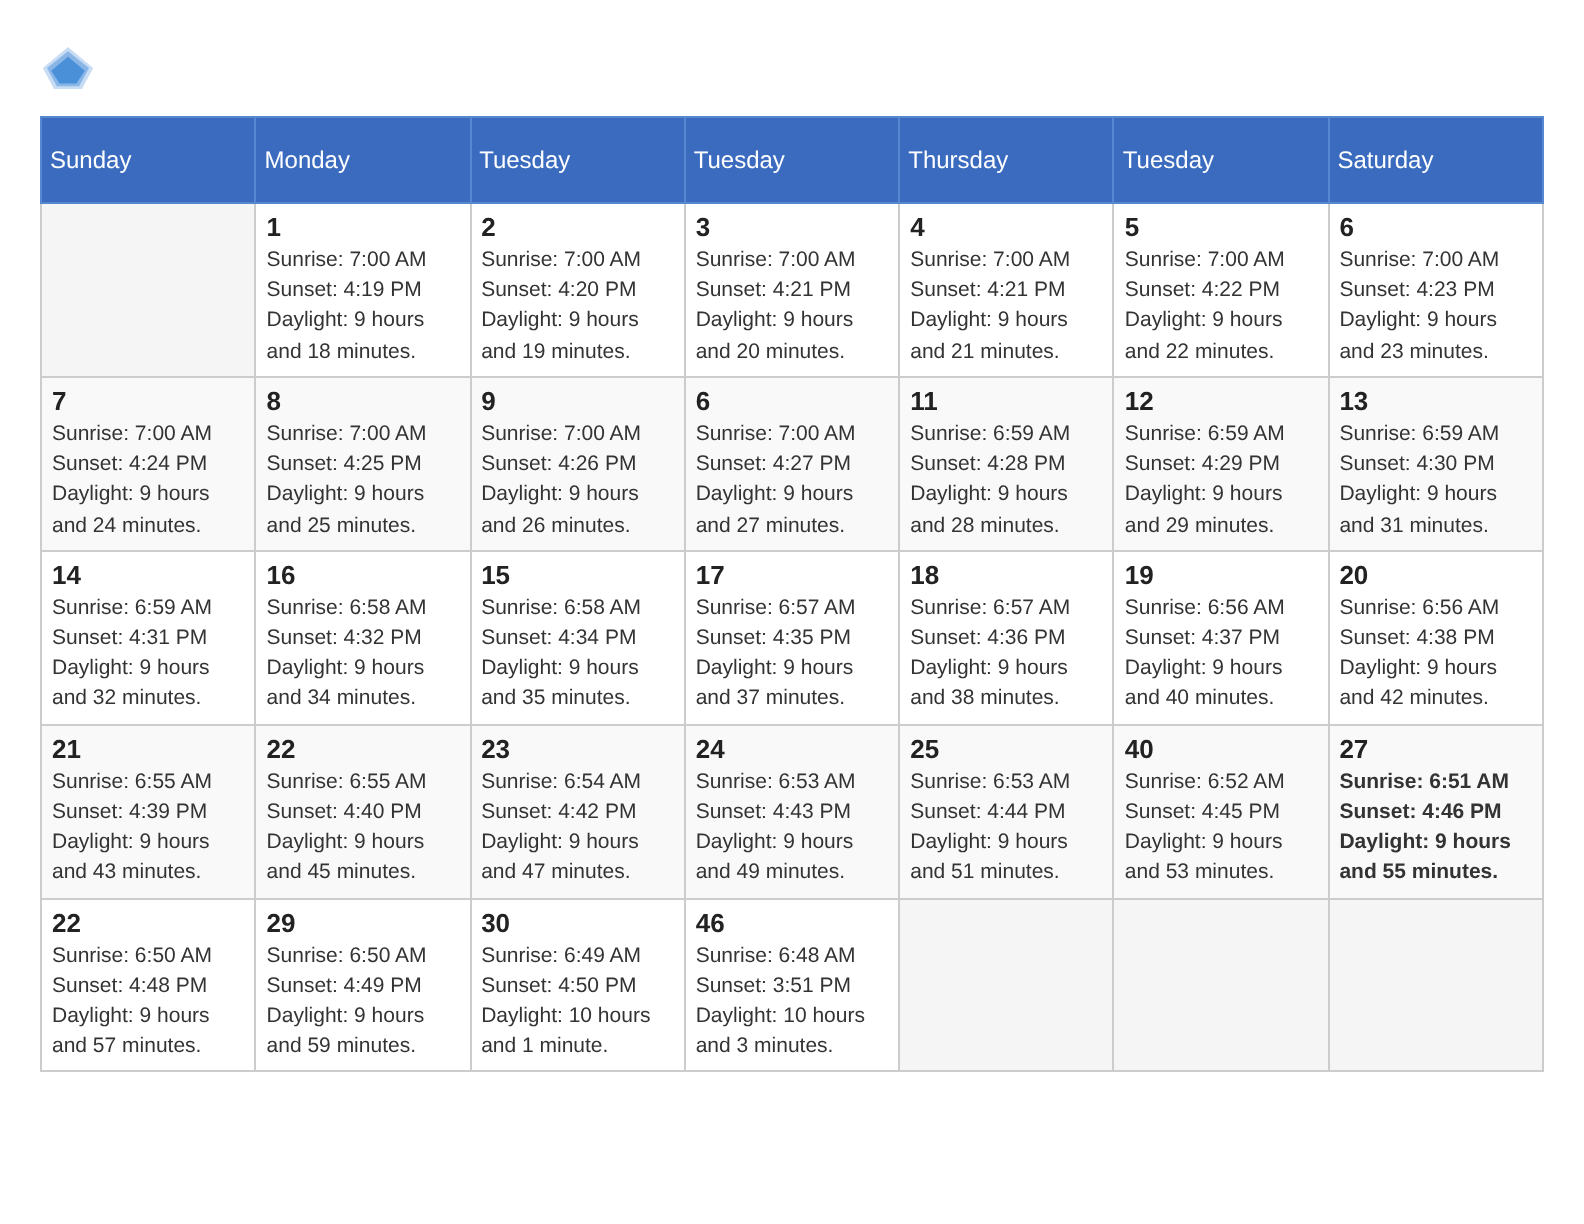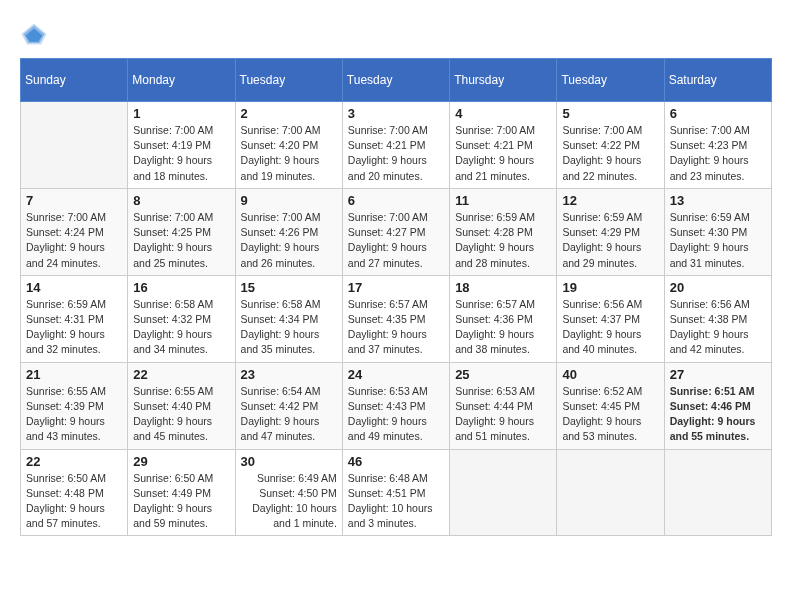--- a/index.html
+++ b/index.html
@@ -333,29 +333,29 @@
         </td>
         <td>
           <span class="day-number">29</span>
           <div class="day-info" style="white-space: pre-line;">Sunrise: 6:50 AM
 Sunset: 4:49 PM
 Daylight: 9 hours
 and 59 minutes.</div>
         </td>
         <td>
           <span class="day-number">30</span>
-          <div class="day-info" style="white-space: pre-line; text-align: right;">Sunrise: 6:49 AM
+          <div class="day-info" style="white-space: pre-line;">Sunrise: 6:49 AM
 Sunset: 4:50 PM
 Daylight: 10 hours
 and 1 minute.</div>
         </td>
         <td>
           <span class="day-number">46</span>
           <div class="day-info" style="white-space: pre-line;">Sunrise: 6:48 AM
-Sunset: 4:51 PM
+Sunset: 3:51 PM
 Daylight: 10 hours
 and 3 minutes.</div>
         </td>
         <td class="empty-cell"></td>
         <td class="empty-cell"></td>
         <td class="empty-cell"></td>
       </tr>
     </tbody>
 </table>
 

